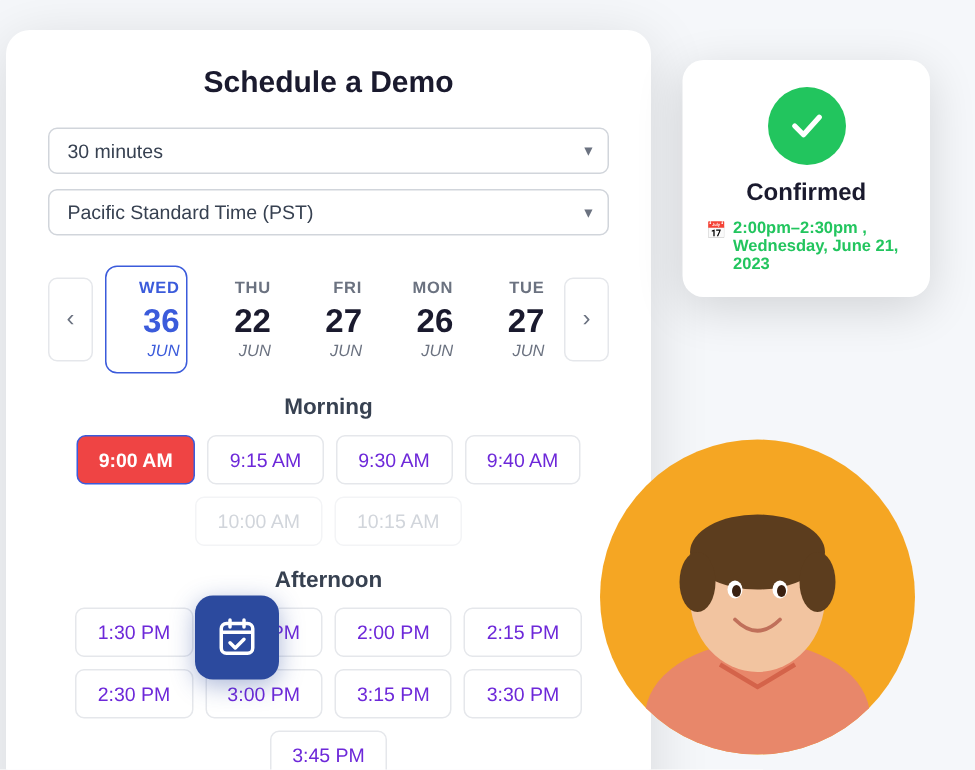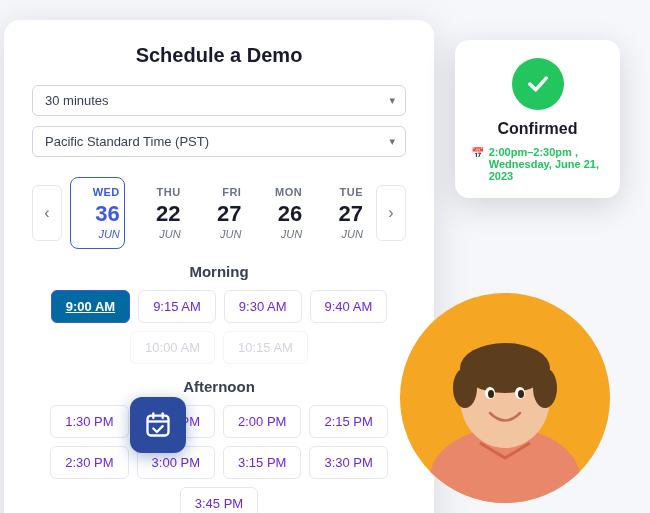--- a/index.html
+++ b/index.html
@@ -162,25 +162,24 @@
       padding: 8px 14px;
       font-size: 13px;
       color: #6d28d9;
       background: #fff;
       cursor: pointer;
       font-weight: 500;
       white-space: nowrap;
     }
 
     .time-btn.selected {
-      background: #0369a1;
+      background: #ef4444;
       color: #fff;
       border-color: #3b5bdb;
       font-weight: 700;
-      text-decoration: underline;
     }
 
     .time-btn.disabled {
       color: #d1d5db;
       border-color: #f3f4f6;
       cursor: default;
     }
 
     
     .confirmed-card {

